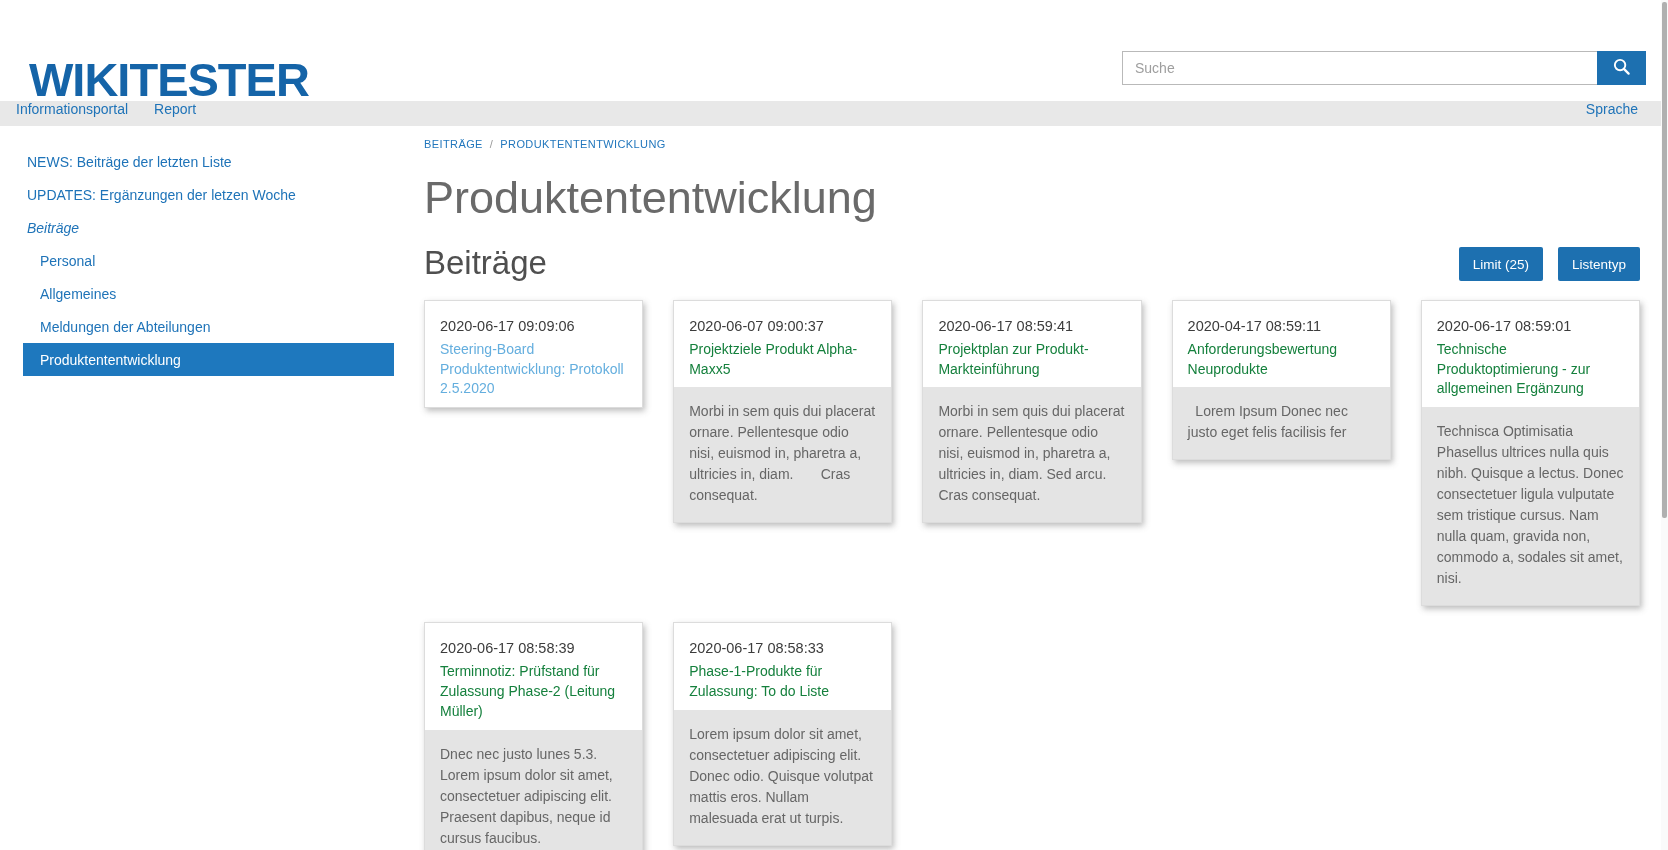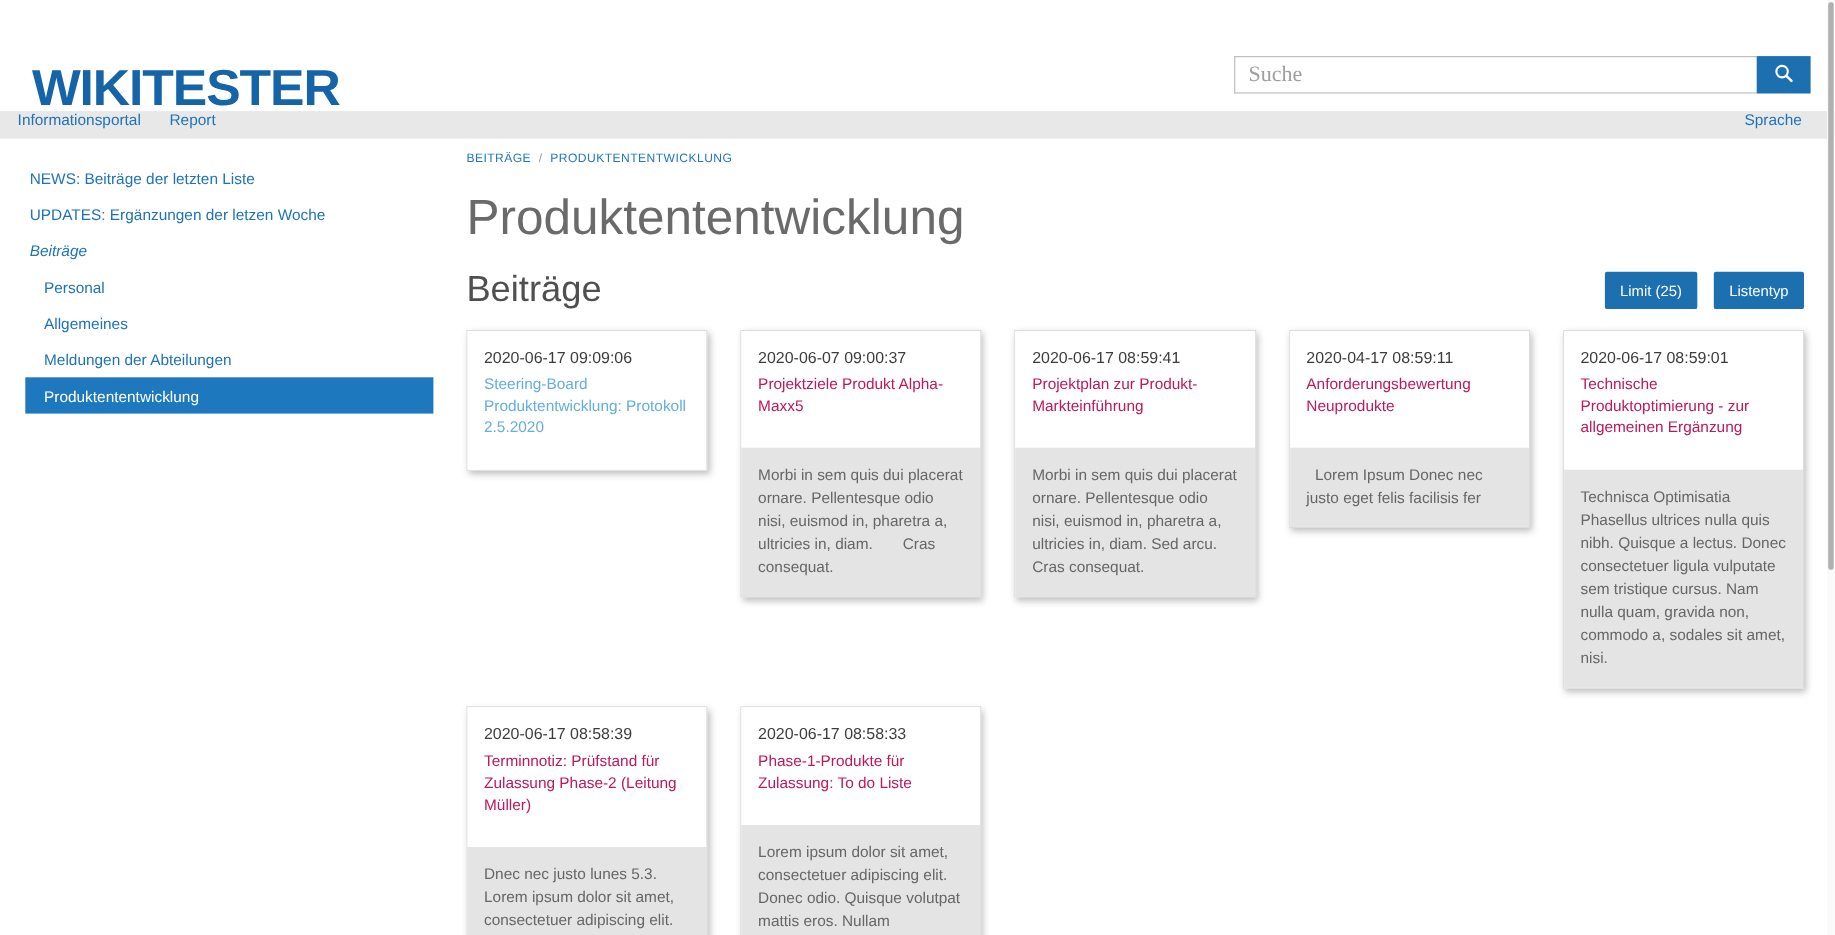--- a/index.html
+++ b/index.html
@@ -9,21 +9,21 @@
 
   
   .header { position:absolute; top:0; left:0; width:1668px; height:101px; background:#fff;margin-top:48px; }
   .logo { position:absolute; left:29px; top:6px; cursor:pointer; }
   .logo-main { font-size:47px; font-weight:700; color:#1564a8; letter-spacing:-1px; line-height:1.1;
                transform:scaleY(.98); }
   .logo-sub { font-size:16.5px; font-weight:700; color:#1564a8; letter-spacing:.4px; margin-left:4px; margin-top:-3px; }
   .logo-sub .serif { font-family:"Liberation Serif","DejaVu Serif",serif; font-weight:700; letter-spacing:0; }
   .searchbox { position:absolute; left:1122px; top:3px; width:524px; height:34px; display:flex; }
   .searchbox input { flex:1; height:34px; border:1px solid #b9b9b9; border-right:none; padding:0 12px;
-                     font-size:20px; color:#333; outline:none;font-family:Liberation Serif, serif; }
+                     font-size:14px; color:#333; outline:none; }
   .searchbox input::placeholder { color:#9e9e9e; }
   .search-btn { width:49px; height:34px; background:#1d70b0; border:none; cursor:pointer;
                 display:flex; align-items:center; justify-content:center; }
 
   
   .navbar { position:absolute; top:101px; left:0; width:1668px; height:25px; background:#e8e8e8;
             display:flex; padding:0 30px 0 16px; }
   .nav-link { color:#1e73b8; font-size:14px; margin-right:26px; cursor:pointer; text-decoration:none; }
   .nav-right { margin-left:auto; margin-right:0; }
 
@@ -44,23 +44,23 @@
   h2.section-title { margin-top:20px; font-size:33px; font-weight:400; color:#4f4f4f; line-height:1.15; }
   .toolbar { position:absolute; top:119px; right:0; display:flex; gap:15px; }
   .tool-btn { height:34px; padding:0 14px; background:#1d70b0; color:#fff; border:none;
               font-size:13.5px; border-radius:2px; cursor:pointer;
               font-family:"Liberation Sans","DejaVu Sans",sans-serif; }
 
   
   .cards { margin-top:18px; display:grid; grid-template-columns:repeat(5,1fr); gap:16px 30px;
            align-items:start; }
   .card { background:#fff; border:1px solid #dcdcdc; box-shadow:2px 3px 6px rgba(110,110,110,.45); }
-  .card-head { padding:15px 15px 28px 15px; background:#fff; }
+  .card-head { padding:15px 15px 8px 15px; background:#fff; }
   .card-date { font-size:14.5px; color:#3c3c3c; line-height:1.45; }
-  .card-title { font-size:14px; color:#be185d; line-height:1.42; margin-top:3px; cursor:pointer;
+  .card-title { font-size:14px; color:#15803d; line-height:1.42; margin-top:3px; cursor:pointer;
                 text-decoration:none; display:block; }
   .card.visited .card-title { color:#64aede; }
   .card-body { background:#e4e4e4; padding:14px 15px 16px 15px; font-size:14px; color:#666;
                line-height:1.5; }
 
   
   .scrollbar { position:absolute; right:0; top:0; width:7px; height:850px; background:#fafafa; }
   .scroll-thumb { position:absolute; right:1px; top:2px; width:5px; height:516px; background:#b0b0b0;
                   border-radius:2px; }
 </style>

